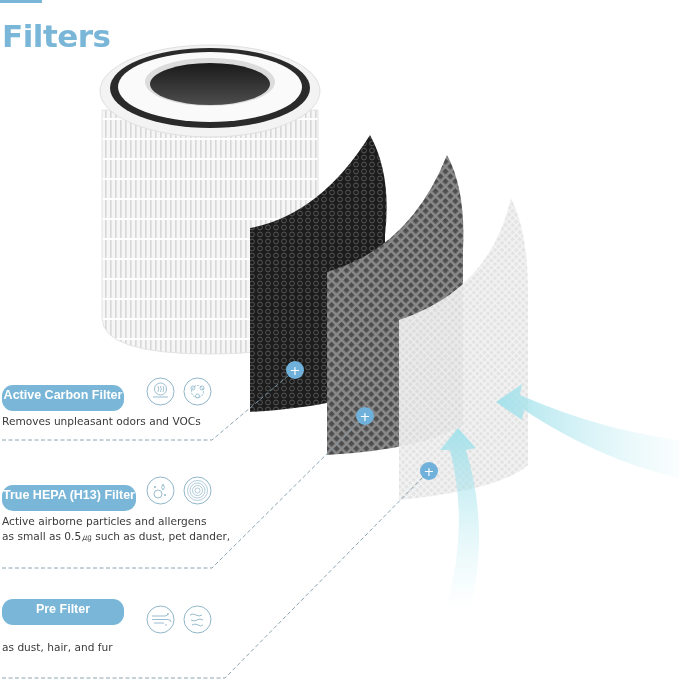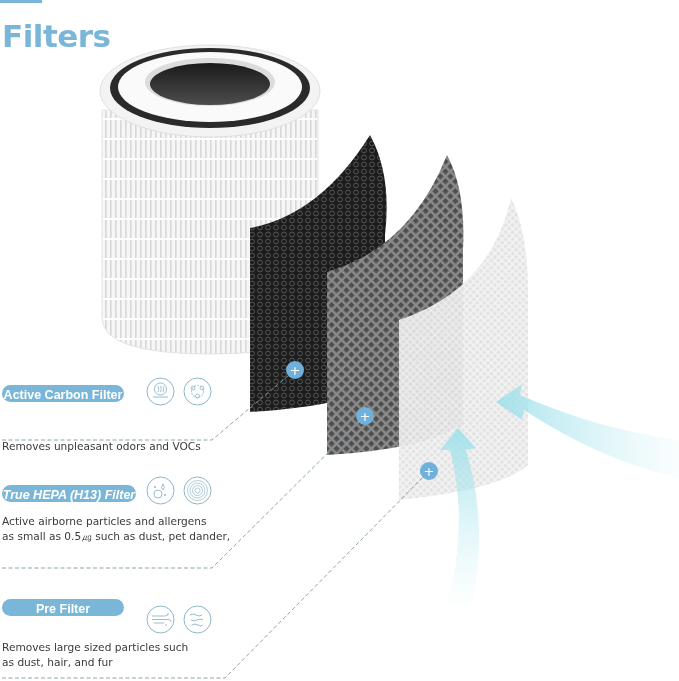--- a/index.html
+++ b/index.html
@@ -1,20 +1,20 @@
 <!DOCTYPE html>
 <html><head>
   <meta charset="utf-8">
   <style>
     html, body { margin:0; padding:0; background:#ffffff; }
     body { width:679px; height:681px; position:relative; overflow:hidden; font-family:"Liberation Sans", sans-serif; }
     .topbar { position:absolute; left:0; top:0; width:42px; height:3px; background:#7ab6d8; }
     .title { position:absolute; left:2px; top:18px; font-family:"DejaVu Sans", sans-serif; font-weight:bold; font-size:31px; color:#7ab6d8; letter-spacing:-0.5px;text-align:right; }
     .illus { position:absolute; left:0; top:0; width:679px; height:681px; }
-    .pill { position:absolute; left:2px; height:17px; width:122px; border-radius:11px; background:#7ab6d8; color:#fff; font-family:"Liberation Sans", sans-serif; font-weight:bold; font-size:12.5px; line-height:21px; text-align:center; }
+    .pill { position:absolute; left:2px; height:26px; width:122px; border-radius:11px; background:#7ab6d8; color:#fff; font-family:"Liberation Sans", sans-serif; font-weight:bold; font-size:12.5px; line-height:21px; text-align:center; }
     .pill.hepa { width:134px; }
     .desc { position:absolute; left:2px; font-family:"DejaVu Sans", sans-serif; font-size:10.6px; color:#3a3a3a; line-height:15px; }
     .icon { position:absolute; width:29px; height:29px; }
   </style>
 </head>
 <body>
 
 <div class="topbar"></div>
 <div class="title">Filters</div>
 
@@ -92,23 +92,23 @@
   <path d="M12 9 q1.5 3 0 6 M14.5 9 q1.5 3 0 6 M17 9 q1.5 3 0 6" fill="none" stroke="#8fb6c9" stroke-width="0.8"></path>
   <line x1="7" y1="20" x2="22" y2="20" stroke="#8fb6c9" stroke-width="0.9"></line>
 </svg>
 <svg class="icon" style="left:183px;top:377px;" viewBox="0 0 29 29">
   <circle cx="14.5" cy="14.5" r="13.5" fill="none" stroke="#8fb6c9" stroke-width="1"></circle>
   <circle cx="14.5" cy="14.5" r="6" fill="none" stroke="#8fb6c9" stroke-width="0.9" stroke-dasharray="2 1"></circle>
   <circle cx="10" cy="11" r="2" fill="none" stroke="#8fb6c9" stroke-width="0.8"></circle>
   <circle cx="19" cy="11" r="2" fill="none" stroke="#8fb6c9" stroke-width="0.8"></circle>
   <circle cx="14.5" cy="19" r="2" fill="none" stroke="#8fb6c9" stroke-width="0.8"></circle>
 </svg>
-<div class="desc" style="top:414px;margin-top:25px;">Removes unpleasant odors and VOCs</div>
+<div class="desc" style="top:414px;">Removes unpleasant odors and VOCs</div>
 
-<div class="pill hepa" style="top:485px;font-style:italic;">True HEPA (H13) Filter</div>
+<div class="pill hepa" style="top:485px;">True HEPA (H13) Filter</div>
 <svg class="icon" style="left:146px;top:476px;" viewBox="0 0 29 29">
   <circle cx="14.5" cy="14.5" r="13.5" fill="none" stroke="#8fb6c9" stroke-width="1"></circle>
   <circle cx="12" cy="18" r="4" fill="none" stroke="#8fb6c9" stroke-width="0.9"></circle>
   <path d="M17 8 q-3 4 0 6 q3 -2 0 -6 Z" fill="none" stroke="#8fb6c9" stroke-width="0.9"></path>
   <circle cx="9" cy="11" r="1" fill="#8fb6c9"></circle>
   <circle cx="19" cy="19" r="1" fill="#8fb6c9"></circle>
 </svg>
 <svg class="icon" style="left:183px;top:476px;" viewBox="0 0 29 29">
   <circle cx="14.5" cy="14.5" r="13.5" fill="none" stroke="#8fb6c9" stroke-width="1"></circle>
   <circle cx="14.5" cy="14.5" r="10" fill="none" stroke="#8fb6c9" stroke-width="0.7"></circle>
@@ -126,15 +126,14 @@
   <circle cx="14.5" cy="14.5" r="13.5" fill="none" stroke="#8fb6c9" stroke-width="1"></circle>
   <path d="M6 11 h13 q3 0 3 -2.5 M6 14.5 h16 q3 0 3 2.5 M8 18 h10" fill="none" stroke="#8fb6c9" stroke-width="0.9"></path>
   <circle cx="20" cy="20" r="0.8" fill="#8fb6c9"></circle>
   <circle cx="22" cy="9" r="0.8" fill="#8fb6c9"></circle>
 </svg>
 <svg class="icon" style="left:183px;top:605px;" viewBox="0 0 29 29">
   <circle cx="14.5" cy="14.5" r="13.5" fill="none" stroke="#8fb6c9" stroke-width="1"></circle>
   <path d="M7 10 q3 -2 6 0 t6 0 M8 15 q3 2 6 0 t6 0 M9 20 q3 -2 6 0 t5 0" fill="none" stroke="#8fb6c9" stroke-width="0.9"></path>
 </svg>
 <div class="desc" style="top:640px;">
-  <div>Removes large sized particles such</div>
   <div>as dust, hair, and fur</div>
 </div>
 
 </body></html>

